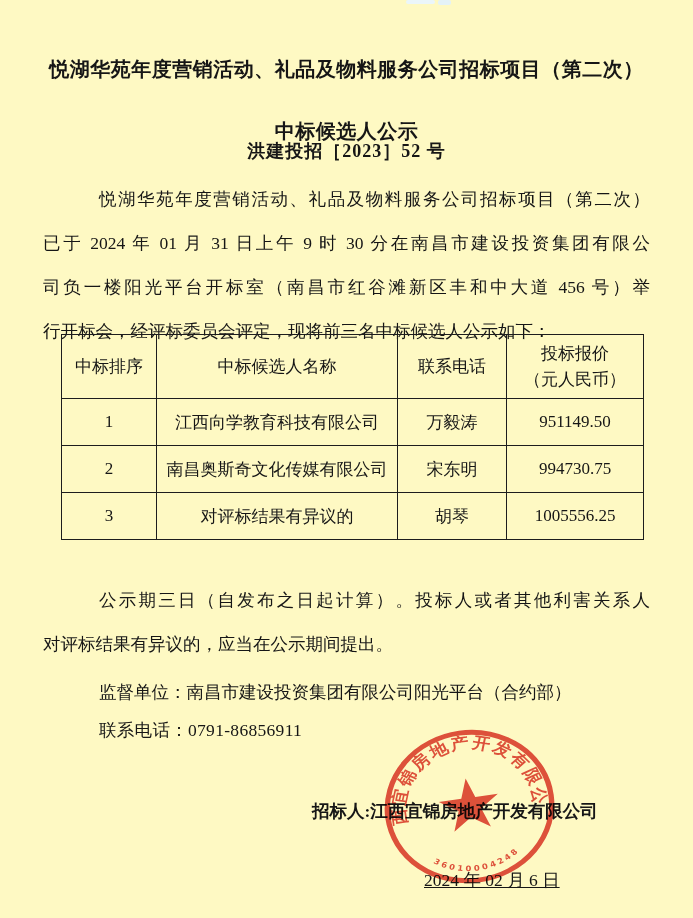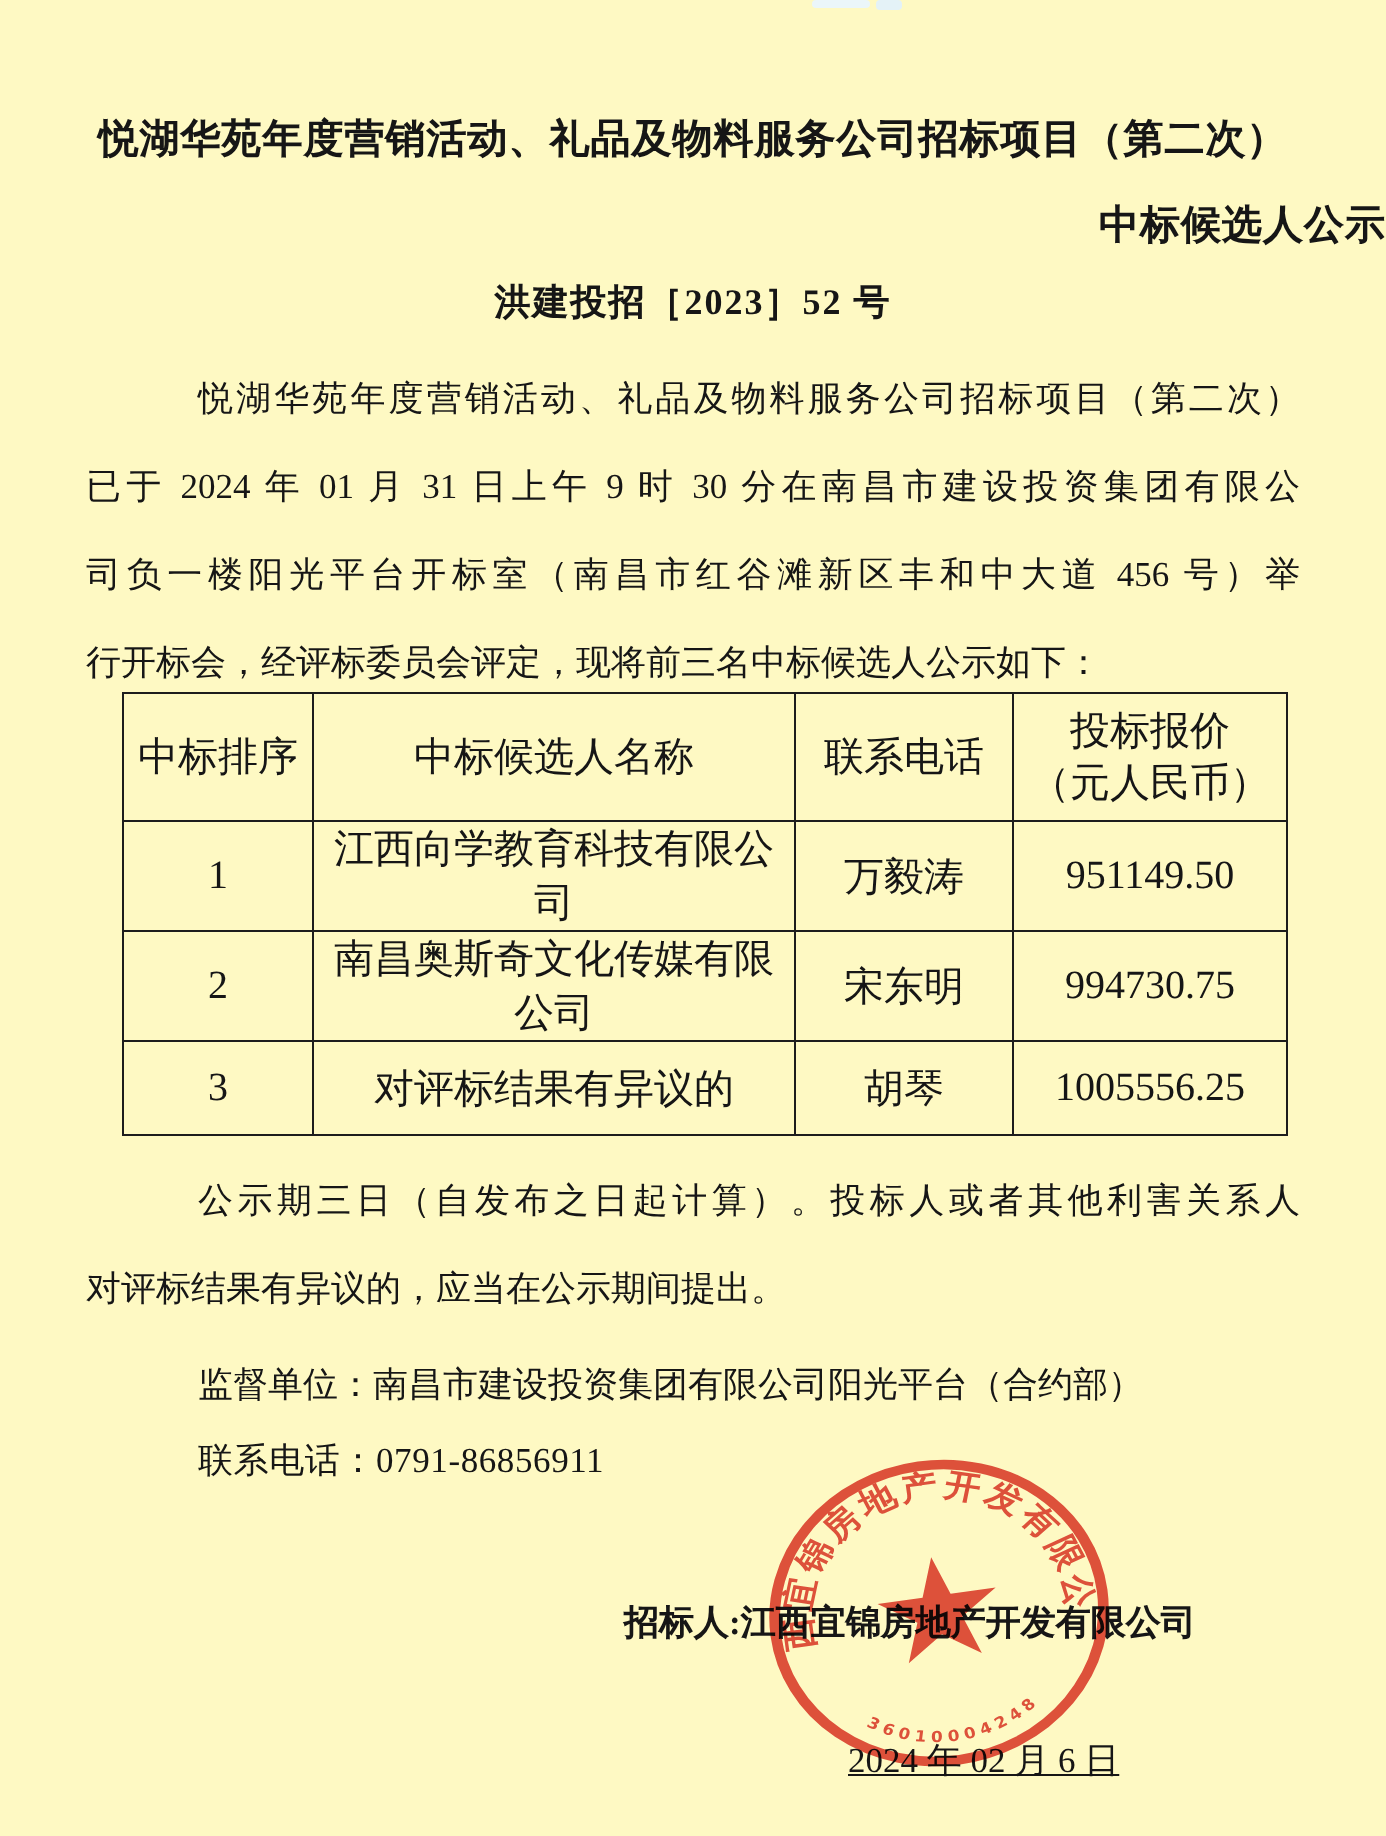--- a/index.html
+++ b/index.html
@@ -16,42 +16,42 @@
   .scan-artifact.a1 { left:406px; top:0; width:29px; height:4px; background:#ebf6fa; }
   .scan-artifact.a2 { left:438px; top:0; width:13px; height:5px; background:#e4f2f7; }
 
   .title {
     position:absolute; left:0; width:100%;
     text-align:center; white-space:nowrap;
     font-family:"DejaVu Sans","Liberation Sans",sans-serif;
     font-weight:700; font-size:20px; letter-spacing:0.5px;
   }
   .title.l1 { top:56px; }
-  .title.l2 { top:99px;text-align:right; }
+  .title.l2 { top:118px; }
   .docnum {
     position:absolute; left:0; top:139px; width:100%;
     text-align:center; white-space:nowrap;
     font-size:18px; font-weight:600; letter-spacing:1px;
   }
 
   .para {
     position:absolute; left:43px; width:607px;
     font-size:17.5px; line-height:44px;
   }
   .para1 { top:177px; }
   .para2 { top:578px; }
   .pline { height:44px; overflow:visible; }
   .pline.indent { padding-left:56px; }
   .pline.jfill { text-align:justify; text-align-last:justify; }
 
   table.candidates {
-    position:absolute; left:61px; top:346px;
+    position:absolute; left:61px; top:334px;
     width:582px; table-layout:fixed;
     border-collapse:collapse;
-    font-size:20px;
+    font-size:17px;
   }
   table.candidates th, table.candidates td {
     border:1.7px solid #1d1d1d;
     text-align:center; vertical-align:middle;
     font-weight:400; padding:0 2px;
   }
   table.candidates thead tr { height:64px; }
   table.candidates tbody tr { height:47px; }
   .hdr2 div { line-height:26px; }
 

